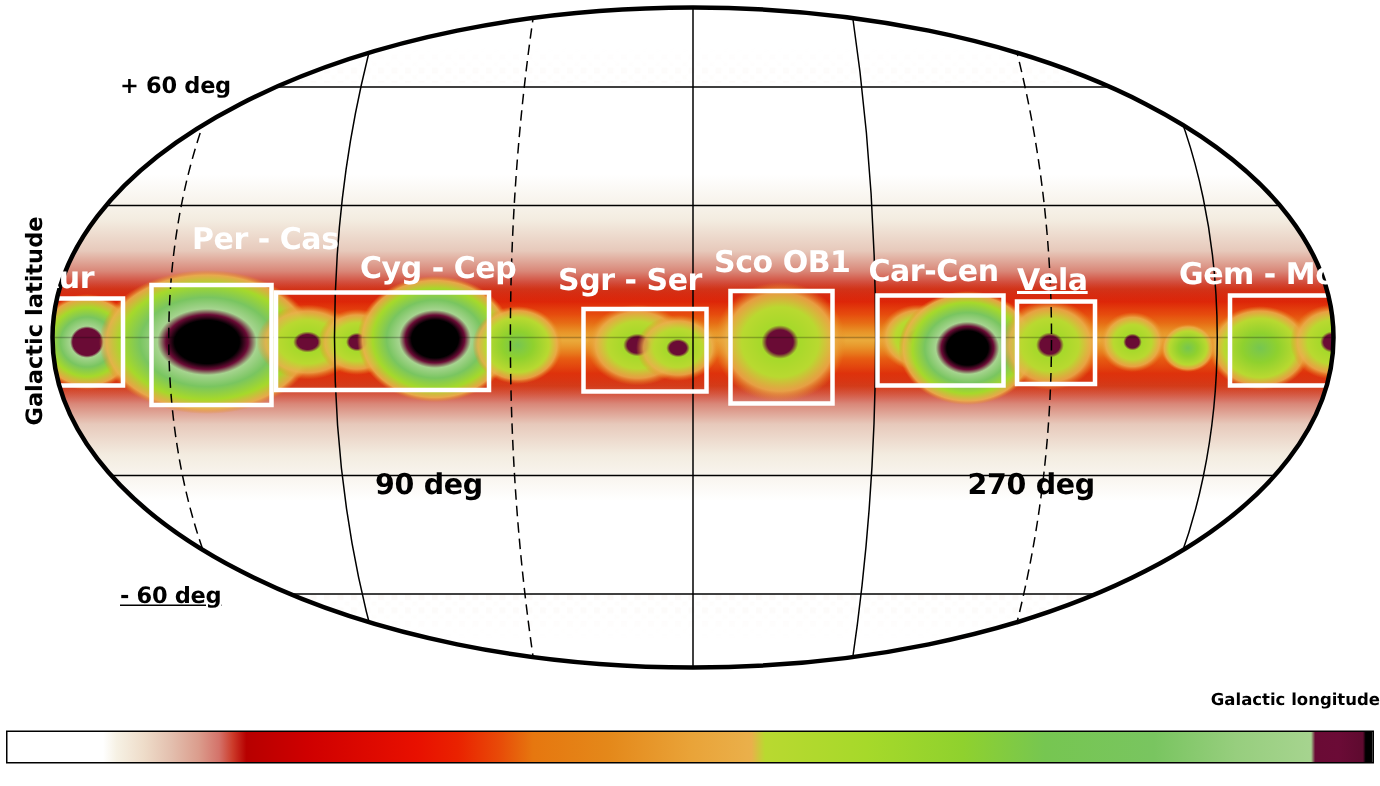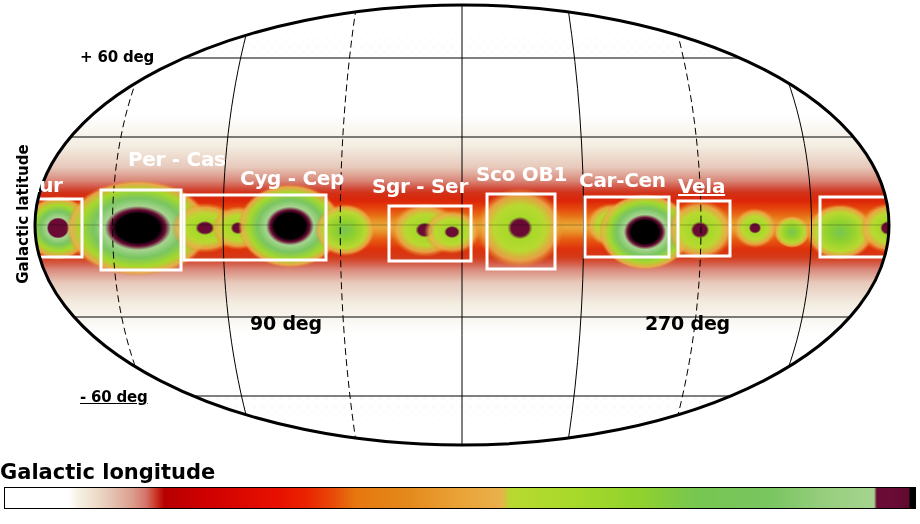--- a/index.html
+++ b/index.html
@@ -16,22 +16,22 @@
   
   .lbl{position:absolute;color:#000;font-weight:bold;white-space:nowrap;
        letter-spacing:-0.2px;}
   .lat-tick{font-size:15px;}
   .lon-tick{font-size:19px;}
 
   #ylabel{position:absolute;left:-52px;top:205px;width:150px;
           transform:rotate(-90deg);transform-origin:center center;
           text-align:center;font-size:15px;font-weight:bold;color:#000;}
 
-  #xlabel{position:absolute;left:0;top:460px;width:920px;text-align:left;
-          font-size:21px;font-weight:bold;color:#000;}
+  #xlabel{position:absolute;left:0;top:460px;width:920px;text-align:right;
+          font-size:11px;font-weight:bold;color:#000;}
 
   
   .region-name{position:absolute;color:#ffffff;font-weight:bold;
                font-size:20px;white-space:nowrap;line-height:1;
                letter-spacing:-0.3px;}
 
   
   #cbar-wrap{position:absolute;left:4px;top:487px;width:912px;height:22px;}
   #cbar{position:absolute;left:0;top:0;width:912px;height:22px;
         border:1px solid #000;box-sizing:border-box;}
@@ -217,20 +217,21 @@
 
     <div class="lbl lon-tick" style="left:645px;top:312px;">270 deg</div>
 
     <div class="region-name" style="left:24px;top:175px;">Aur</div>
     <div class="region-name" style="left:84px;top:149px;margin-left:44px;">Per - Cas</div>
     <div class="region-name" style="left:196px;top:168px;margin-left:44px;">Cyg - Cep</div>
     <div class="region-name" style="left:372px;top:176px;">Sgr - Ser</div>
     <div class="region-name" style="left:476px;top:164px;">Sco OB1</div>
     <div class="region-name" style="left:579px;top:170px;">Car-Cen</div>
     <div class="region-name" style="left:678px;top:176px;text-decoration:underline;">Vela</div>
+    <div class="region-name" style="left:786px;top:172px;">Gem - Mon</div>
 
     <div id="ylabel">Galactic latitude</div>
   </div>
 
   <div id="xlabel">Galactic longitude</div>
 
   <div id="cbar-wrap">
     <div id="cbar" style="background: linear-gradient(to right, rgb(255, 255, 255) 0%, rgb(255, 255, 255) 7%, rgb(246, 241, 228) 8%, rgb(238, 220, 201) 10%, rgb(227, 191, 174) 12%, rgb(219, 157, 141) 14%, rgb(212, 115, 106) 15.5%, rgb(204, 59, 42) 16.5%, rgb(183, 0, 0) 17.5%, rgb(207, 0, 0) 22%, rgb(232, 16, 0) 30%, rgb(234, 34, 0) 33%, rgb(232, 74, 8) 36%, rgb(230, 119, 15) 38.5%, rgb(228, 136, 26) 44%, rgb(233, 163, 56) 50%, rgb(234, 176, 75) 54.5%, rgb(185, 217, 48) 55.5%, rgb(166, 217, 42) 63%, rgb(143, 209, 46) 70%, rgb(118, 198, 81) 76%, rgb(121, 197, 96) 84%, rgb(151, 206, 126) 90%, rgb(166, 212, 143) 95.5%, rgb(106, 11, 53) 95.8%, rgb(107, 11, 54) 97.5%, rgb(94, 10, 47) 99.3%, rgb(0, 0, 0) 99.5%, rgb(0, 0, 0) 100%);"></div>
   </div>
 

